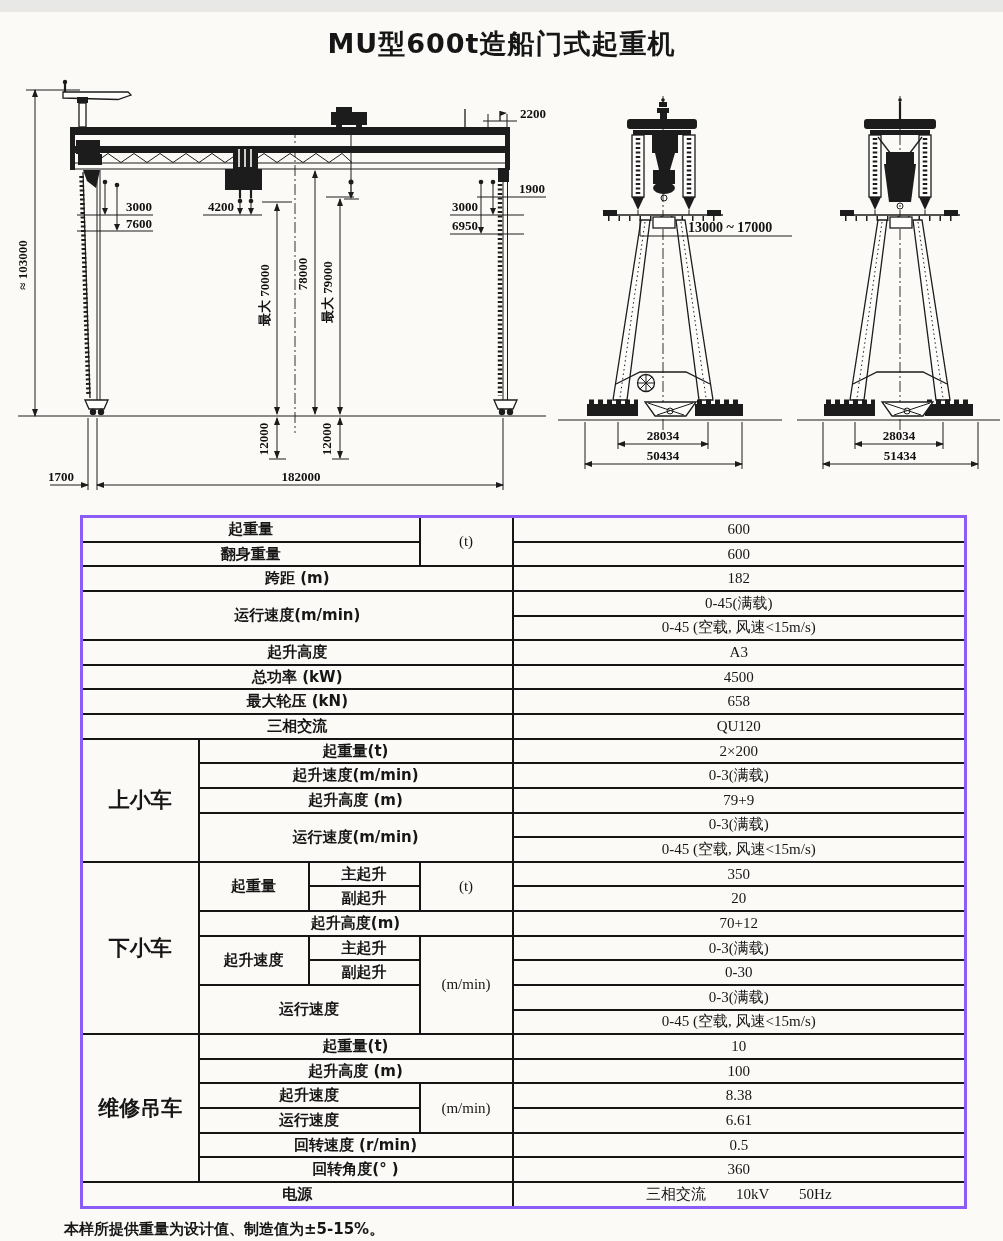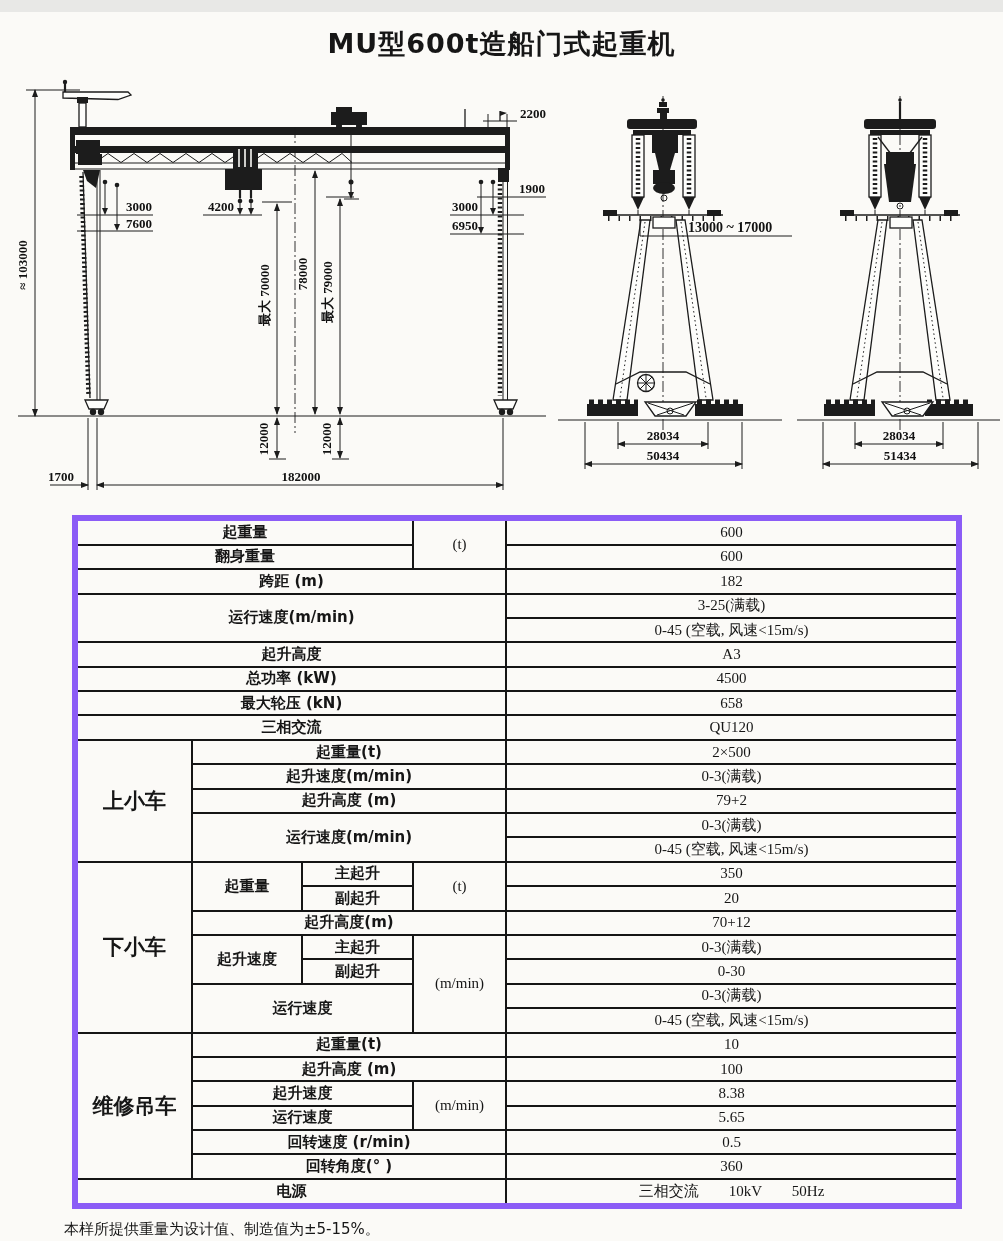--- a/index.html
+++ b/index.html
@@ -13,29 +13,29 @@
   .k1{stroke:#1c1c1c;stroke-width:1;fill:none;}
   .k2{stroke:#1c1c1c;stroke-width:2.2;fill:none;}
   .f{fill:#1c1c1c;stroke:none;}
   .w{fill:#fdfdfb;stroke:#1c1c1c;stroke-width:1.3;}
   .dim{font:700 13px "Liberation Serif","DejaVu Serif",serif;fill:#111;}
   .dimbig{font:700 14px "Liberation Serif","DejaVu Serif",serif;fill:#111;}
   .cl{stroke:#1c1c1c;stroke-width:.9;stroke-dasharray:11 3 2 3;fill:none;}
   .dot{stroke:#1c1c1c;stroke-width:1;stroke-dasharray:1.5 3;fill:none;}
   .tex{stroke:#1c1c1c;stroke-width:4.5;stroke-dasharray:2 2.5;fill:none;}
   
-  table.spec{position:absolute;left:72px;top:503px;width:884px;height:694px;
+  table.spec{position:absolute;left:80px;top:503px;width:884px;height:694px;
              border-collapse:collapse;table-layout:fixed;
-             border:6px solid #8b5cf6;}
+             border:3px solid #8b5cf6;}
   table.spec td{border:2px solid #151515;text-align:center;vertical-align:middle;
                 padding:0 2px;overflow:hidden;}
   td.lab{font-size:15px;font-weight:700;font-family:"DejaVu Sans",sans-serif;}
   td.grp{font-size:21px;font-weight:700;}
   td.val,td.unit{font-size:15px;font-weight:400;font-family:"Liberation Serif","DejaVu Serif",serif;}
-  .footnote{position:absolute;left:64px;top:1208px;font-size:15px;font-weight:400;}
+  .footnote{position:absolute;left:64px;top:1208px;font-size:15px;font-weight:700;}
 </style>
 </head>
 <body>
 
 <div class="page">
 
   <h1 class="title">MU型600t造船门式起重机</h1>
 
   <svg class="drawing" width="1003" height="448" viewBox="0 52 1003 448" xmlns="http://www.w3.org/2000/svg">
     <defs>
@@ -369,21 +369,21 @@
       <tr>
         <td class="lab" colspan="3">翻身重量</td>
         <td class="val">600</td>
       </tr>
       <tr>
         <td class="lab" colspan="4">跨距 (m)</td>
         <td class="val">182</td>
       </tr>
       <tr>
         <td class="lab" colspan="4" rowspan="2">运行速度(m/min)</td>
-        <td class="val">3-25(满载)</td>
+        <td class="val">0-45(满载)</td>
       </tr>
       <tr>
         <td class="val">0-45 (空载, 风速&lt;15m/s)</td>
       </tr>
       <tr>
         <td class="lab" colspan="4">起升高度</td>
         <td class="val">A3</td>
       </tr>
       <tr>
         <td class="lab" colspan="4">总功率 (kW)</td>
@@ -394,29 +394,29 @@
         <td class="val">658</td>
       </tr>
       <tr>
         <td class="lab" colspan="4">三相交流</td>
         <td class="val">QU120</td>
       </tr>
 
       <tr>
         <td class="grp" rowspan="5">上小车</td>
         <td class="lab" colspan="3">起重量(t)</td>
-        <td class="val">2×500</td>
+        <td class="val">2×200</td>
       </tr>
       <tr>
         <td class="lab" colspan="3">起升速度(m/min)</td>
         <td class="val">0-3(满载)</td>
       </tr>
       <tr>
         <td class="lab" colspan="3">起升高度 (m)</td>
-        <td class="val">79+2</td>
+        <td class="val">79+9</td>
       </tr>
       <tr>
         <td class="lab" colspan="3" rowspan="2">运行速度(m/min)</td>
         <td class="val">0-3(满载)</td>
       </tr>
       <tr>
         <td class="val">0-45 (空载, 风速&lt;15m/s)</td>
       </tr>
 
       <tr>
@@ -461,21 +461,21 @@
         <td class="lab" colspan="3">起升高度 (m)</td>
         <td class="val">100</td>
       </tr>
       <tr>
         <td class="lab" colspan="2">起升速度</td>
         <td class="unit" rowspan="2">(m/min)</td>
         <td class="val">8.38</td>
       </tr>
       <tr>
         <td class="lab" colspan="2">运行速度</td>
-        <td class="val">5.65</td>
+        <td class="val">6.61</td>
       </tr>
       <tr>
         <td class="lab" colspan="3">回转速度 (r/min)</td>
         <td class="val">0.5</td>
       </tr>
       <tr>
         <td class="lab" colspan="3">回转角度(° )</td>
         <td class="val">360</td>
       </tr>
 

